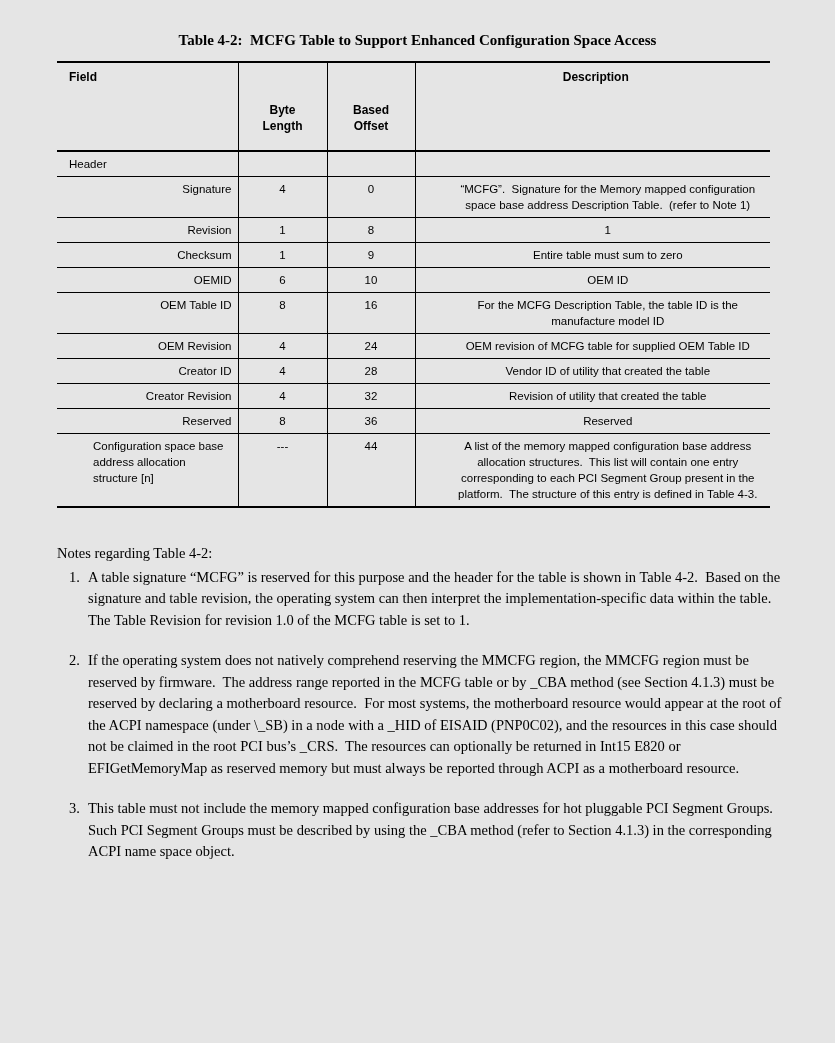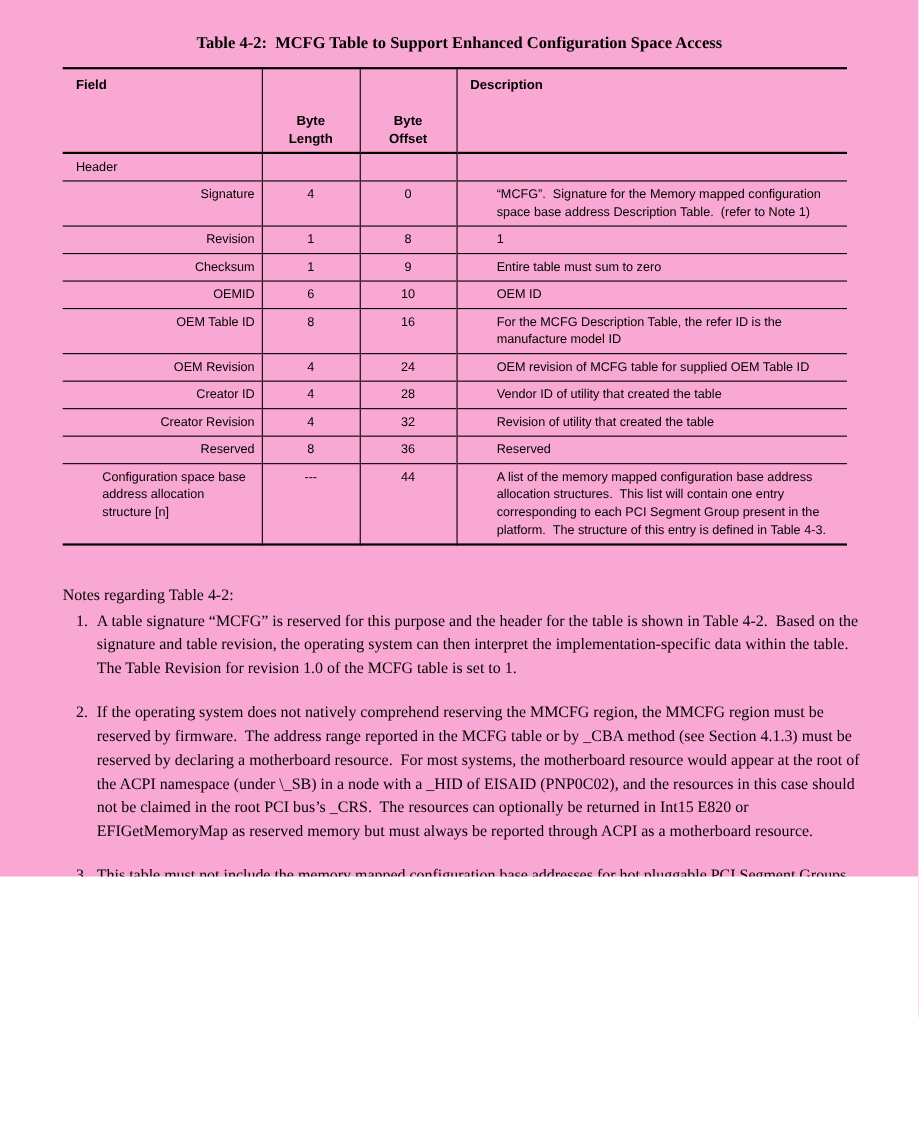--- a/index.html
+++ b/index.html
@@ -4,22 +4,22 @@
 <style>
   html, body {
     margin: 0;
     padding: 0;
     background: #ffffff;
     color: #000000;
   }
   .page {
     position: relative;
     width: 835px;
-    height: 797px;
-    background: #f9a8d4;
+    height: 1043px;
+    background: #e5e5e5;
     overflow: hidden;
     font-family: "Liberation Serif", serif;
   }
   .doc-title {
     margin-top: 29px;
     text-align: center;
     font-family: "Liberation Serif", serif;
     font-weight: bold;
     font-size: 15px;
     line-height: 22px;
@@ -42,25 +42,26 @@
     text-align: left;
     padding: 4px 6px 4px 12px;
     white-space: pre-wrap;
     word-wrap: break-word;
   }
   table.spec-table th {
     font-size: 12px;
     font-weight: bold;
     border-bottom: 2px solid #000;
     padding-top: 6px;
-    padding-bottom: 4px;
+    padding-bottom: 16px;
   }
   table.spec-table th + th,
   table.spec-table td + td {
     border-left: 1px solid #000;
+    text-align: center;
   }
   table.spec-table tbody tr + tr td {
     border-top: 1px solid #000;
     padding-left: 36px;
   }
   table.spec-table td.num,
   table.spec-table th.num-h {
     text-align: center;
     padding-left: 4px;
     padding-right: 4px;
@@ -116,21 +117,21 @@
     <colgroup>
       <col class="c1">
         <col class="c2">
         <col class="c3">
         <col class="c4">
     </colgroup>
     <thead>
       <tr>
         <th>Field</th>
         <th class="num-h"><span>Byte Length</span></th>
-        <th class="num-h"><span>Byte Offset</span></th>
+        <th class="num-h"><span>Based Offset</span></th>
         <th>Description</th>
       </tr>
     </thead>
     <tbody>
       <tr>
         <td>Header</td>
         <td class="num"></td>
         <td class="num"></td>
         <td></td>
       </tr>
@@ -155,21 +156,21 @@
       <tr class="indent">
         <td>OEMID</td>
         <td class="num">6</td>
         <td class="num">10</td>
         <td>OEM ID</td>
       </tr>
       <tr class="indent">
         <td>OEM Table ID</td>
         <td class="num">8</td>
         <td class="num">16</td>
-        <td>For the MCFG Description Table, the refer ID is the manufacture model ID</td>
+        <td>For the MCFG Description Table, the table ID is the manufacture model ID</td>
       </tr>
       <tr class="indent">
         <td>OEM Revision</td>
         <td class="num">4</td>
         <td class="num">24</td>
         <td>OEM revision of MCFG table for supplied OEM Table ID</td>
       </tr>
       <tr class="indent">
         <td>Creator ID</td>
         <td class="num">4</td>

